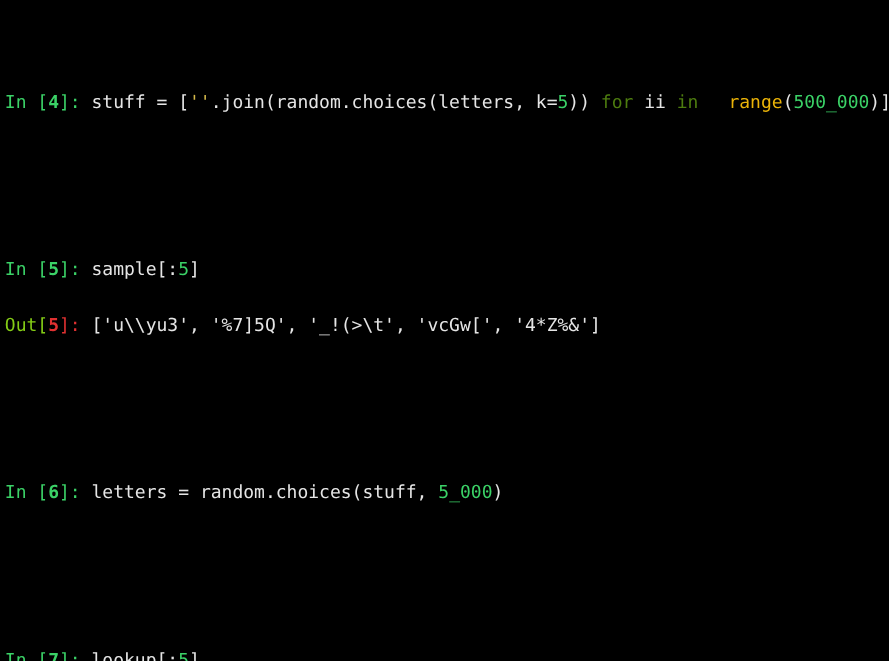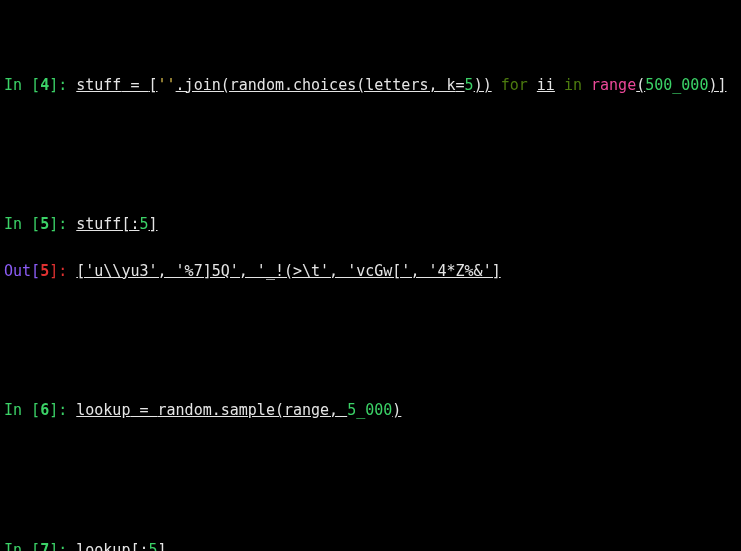--- a/index.html
+++ b/index.html
@@ -15,46 +15,46 @@
     overflow: hidden;
   }
   .terminal {
     padding: 4px 4px;
     white-space: pre;
   }
   .line { white-space: pre; }
   .in-prompt-in   { color: #3bd267; margin-top: 32px; }       
   .in-prompt-num  { color: #3bd267; font-weight: bold; }
   .in-prompt-col  { color: #3bd267; }
-  .out-prompt-out { color: #8b5cf6; margin-top: 38px; }
+  .out-prompt-out { color: #84cc16; margin-top: 38px; }
   .out-prompt-num { color: #e03131; font-weight: bold; }
   .out-prompt-col { color: #e03131; }
-  .plain  { color: #e5e5e5; text-decoration: underline; }
+  .plain  { color: #e5e5e5; }
   .kw     { color: #4d7c0f; }               
   .str    { color: #d4b84a; }               
   .num    { color: #3bd267; }               
-  .func   { color: #ec4899; }               
+  .func   { color: #eab308; margin-left: 16px; }               
   .blank  { display:block; height: 1.55em; }
 </style>
 </head>
 <body>
 
 <div class="terminal">
 
 
 <div class="line"><span class="in-prompt-in">In [</span><span class="in-prompt-num">4</span><span class="in-prompt-col">]: </span><span class="plain">stuff</span><span class="plain"> = </span><span class="plain">[</span><span class="str">''</span><span class="plain">.join(random.choices(letters, k</span><span class="plain">=</span><span class="num">5</span><span class="plain">))</span><span class="kw"> for </span><span class="plain">ii</span><span class="kw"> in </span><span class="func">range</span><span class="plain">(</span><span class="num">500_000</span><span class="plain">)]</span></div>
 <div class="blank"></div>
 
 
-<div class="line"><span class="in-prompt-in">In [</span><span class="in-prompt-num">5</span><span class="in-prompt-col">]: </span><span class="plain">stuff[:</span><span class="num">5</span><span class="plain">]</span></div>
+<div class="line"><span class="in-prompt-in">In [</span><span class="in-prompt-num">5</span><span class="in-prompt-col">]: </span><span class="plain">sample[:</span><span class="num">5</span><span class="plain">]</span></div>
 <div class="line"><span class="out-prompt-out">Out[</span><span class="out-prompt-num">5</span><span class="out-prompt-col">]: </span><span class="plain">['u\\yu3', '%7]5Q', '_!(&gt;\t', 'vcGw[', '4*Z%&amp;']</span></div>
 <div class="blank"></div>
 
 
-<div class="line"><span class="in-prompt-in">In [</span><span class="in-prompt-num">6</span><span class="in-prompt-col">]: </span><span class="plain">lookup</span><span class="plain"> = </span><span class="plain">random.sample(range, </span><span class="num">5_000</span><span class="plain">)</span></div>
+<div class="line"><span class="in-prompt-in">In [</span><span class="in-prompt-num">6</span><span class="in-prompt-col">]: </span><span class="plain">letters</span><span class="plain"> = </span><span class="plain">random.choices(stuff, </span><span class="num">5_000</span><span class="plain">)</span></div>
 <div class="blank"></div>
 
 
 <div class="line"><span class="in-prompt-in">In [</span><span class="in-prompt-num">7</span><span class="in-prompt-col">]: </span><span class="plain">lookup[:</span><span class="num">5</span><span class="plain">]</span></div>
 
 
 
 
 
 

